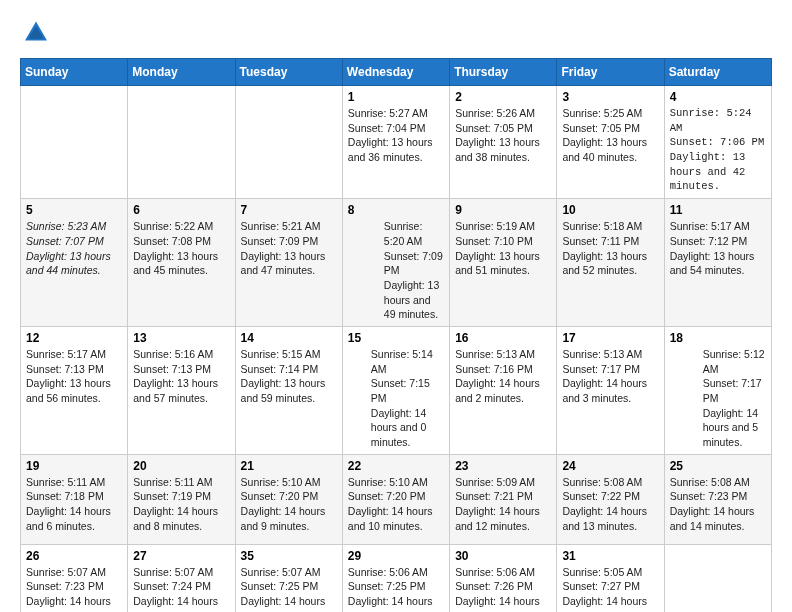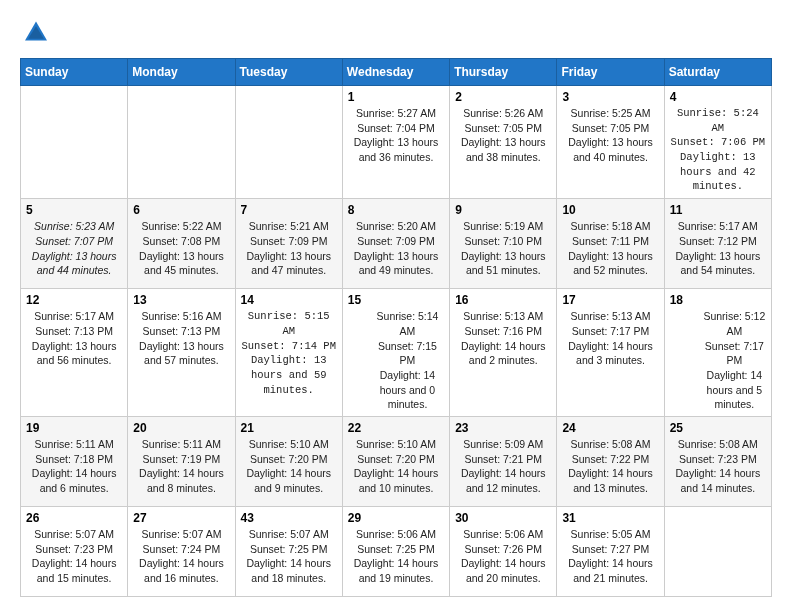--- a/index.html
+++ b/index.html
@@ -72,21 +72,20 @@
     .day-number {
       font-weight: bold;
       font-size: 12px;
       display: block;
       margin-bottom: 2px;
     }
     .day-info {
       font-size: 10.5px;
       color: #222;
       line-height: 1.4;
-      text-align: center;
     }
     .empty-cell {
       background-color: #ffffff;
     }
   </style>
 </head>
 <body>
 
 <div class="header">
   <div class="logo">
@@ -161,21 +160,21 @@
 Daylight: 13 hours and 45 minutes.</div>
         </td>
         <td>
           <span class="day-number">7</span>
           <div class="day-info" style="white-space: pre-line;">Sunrise: 5:21 AM
 Sunset: 7:09 PM
 Daylight: 13 hours and 47 minutes.</div>
         </td>
         <td>
           <span class="day-number">8</span>
-          <div class="day-info" style="white-space: pre-line;">Sunrise: 5:20 AM
+          <div class="day-info" style="white-space: pre-line; margin-left: 36px;">Sunrise: 5:20 AM
 Sunset: 7:09 PM
 Daylight: 13 hours and 49 minutes.</div>
         </td>
         <td>
           <span class="day-number">9</span>
           <div class="day-info" style="white-space: pre-line;">Sunrise: 5:19 AM
 Sunset: 7:10 PM
 Daylight: 13 hours and 51 minutes.</div>
         </td>
         <td>
@@ -199,21 +198,21 @@
 Daylight: 13 hours and 56 minutes.</div>
         </td>
         <td>
           <span class="day-number">13</span>
           <div class="day-info" style="white-space: pre-line;">Sunrise: 5:16 AM
 Sunset: 7:13 PM
 Daylight: 13 hours and 57 minutes.</div>
         </td>
         <td>
           <span class="day-number">14</span>
-          <div class="day-info" style="white-space: pre-line; font-family: Liberation Mono, monospace;">Sunrise: 5:15 AM
+          <div class="day-info" style="white-space: pre-line;">Sunrise: 5:15 AM
 Sunset: 7:14 PM
 Daylight: 13 hours and 59 minutes.</div>
         </td>
         <td>
           <span class="day-number">15</span>
           <div class="day-info" style="white-space: pre-line; margin-left: 23px;">Sunrise: 5:14 AM
 Sunset: 7:15 PM
 Daylight: 14 hours and 0 minutes.</div>
         </td>
         <td>
@@ -286,21 +285,21 @@
 Sunset: 7:23 PM
 Daylight: 14 hours and 15 minutes.</div>
         </td>
         <td>
           <span class="day-number">27</span>
           <div class="day-info" style="white-space: pre-line;">Sunrise: 5:07 AM
 Sunset: 7:24 PM
 Daylight: 14 hours and 16 minutes.</div>
         </td>
         <td>
-          <span class="day-number">43</span>
+          <span class="day-number">35</span>
           <div class="day-info" style="white-space: pre-line;">Sunrise: 5:07 AM
 Sunset: 7:25 PM
 Daylight: 14 hours and 18 minutes.</div>
         </td>
         <td>
           <span class="day-number">29</span>
           <div class="day-info" style="white-space: pre-line;">Sunrise: 5:06 AM
 Sunset: 7:25 PM
 Daylight: 14 hours and 19 minutes.</div>
         </td>

